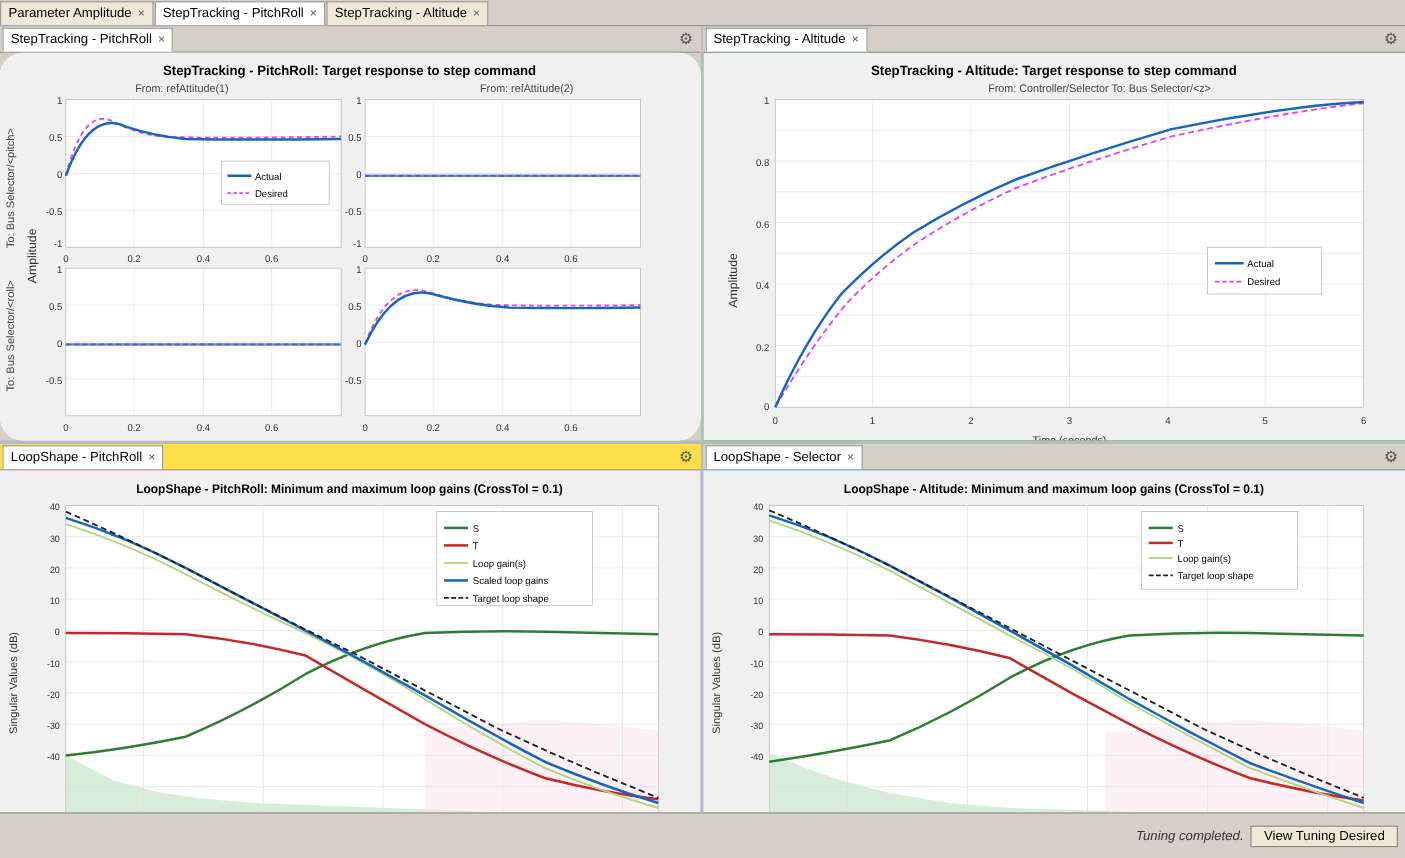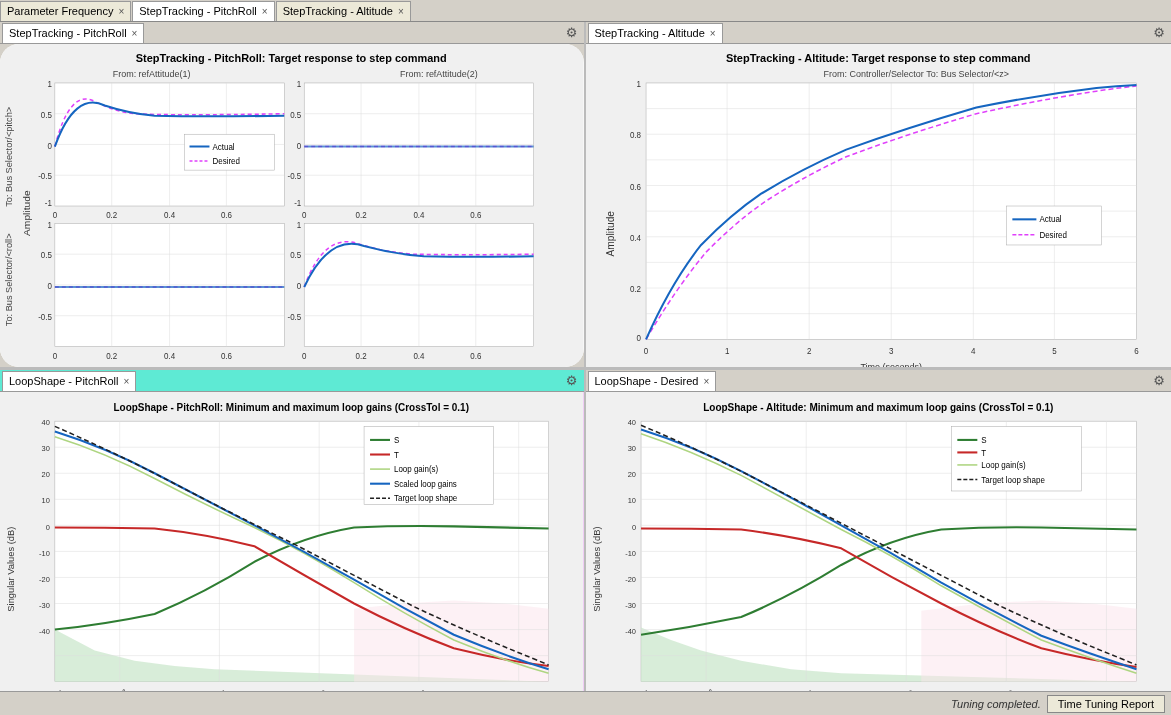--- a/index.html
+++ b/index.html
@@ -36,21 +36,21 @@
       display: flex;
       flex-direction: column;
       height: calc(715px - 22px);
     }
   </style>
 </head>
 <body>
 
 <div style="display:flex;align-items:center;background:#d4d0c8;height:22px;border-bottom:1px solid #888;">
   <div class="tab" style="background:#ece9d8;font-size:11px;display:flex;align-items:center;padding:0 6px;height:20px;border:1px solid #999;border-bottom:none;margin-right:1px;cursor:pointer;">
-    <span>Parameter Frequency</span>
+    <span>Parameter Amplitude</span>
     <span style="margin-left:5px;font-size:10px;color:#555;">×</span>
   </div>
   <div class="tab" style="background:#ffffff;font-size:11px;display:flex;align-items:center;padding:0 6px;height:20px;border:1px solid #999;border-bottom:none;margin-right:1px;cursor:pointer;">
     <span>StepTracking - PitchRoll</span>
     <span style="margin-left:5px;font-size:10px;color:#555;">×</span>
   </div>
   <div class="tab" style="background:#ece9d8;font-size:11px;display:flex;align-items:center;padding:0 6px;height:20px;border:1px solid #999;border-bottom:none;margin-right:1px;cursor:pointer;">
     <span>StepTracking - Altitude</span>
     <span style="margin-left:5px;font-size:10px;color:#555;">×</span>
   </div>
@@ -261,21 +261,21 @@
           </g>
         </svg>
       </div>
     </div>
 
   </div>
 
   <div style="display:grid;grid-template-columns:1fr 1fr;flex:1;min-height:0;">
 
     <div style="display:flex;flex-direction:column;border-right:2px solid #bbb;min-height:0;">
-      <div style="display:flex;align-items:center;background:#5eead4;height:22px;border-bottom:1px solid #999;flex-shrink:0;">
+      <div style="display:flex;align-items:center;background:#fde047;height:22px;border-bottom:1px solid #999;flex-shrink:0;">
         <div class="tab" style="background:#ffffff;font-size:11px;display:flex;align-items:center;padding:0 6px;height:20px;border:1px solid #999;border-bottom:none;margin-left:2px;cursor:pointer;">
           <span>LoopShape - PitchRoll</span>
           <span style="margin-left:5px;font-size:10px;color:#555;">×</span>
         </div>
         <span style="margin-left:auto;margin-right:6px;font-size:13px;color:#555;cursor:pointer;">⚙</span>
       </div>
       <div style="flex:1;min-height:0;background:#f0abfc;overflow:hidden;">
         <svg viewBox="0 0 585 310" preserveAspectRatio="none">
           <rect width="585" height="310" fill="#f0f0f0"></rect>
 
@@ -346,21 +346,21 @@
             <line x1="316" y1="74" x2="336" y2="74" stroke="#212121" stroke-width="1.5" stroke-dasharray="4,2"></line>
             <text x="340" y="77" font-size="8" font-family="Arial" fill="#000">Target loop shape</text>
           </g>
         </svg>
       </div>
     </div>
 
     <div style="display:flex;flex-direction:column;min-height:0;">
       <div style="display:flex;align-items:center;background:#d4d0c8;height:22px;border-bottom:1px solid #999;flex-shrink:0;">
         <div class="tab" style="background:#ffffff;font-size:11px;display:flex;align-items:center;padding:0 6px;height:20px;border:1px solid #999;border-bottom:none;margin-left:2px;cursor:pointer;">
-          <span>LoopShape - Desired</span>
+          <span>LoopShape - Selector</span>
           <span style="margin-left:5px;font-size:10px;color:#555;">×</span>
         </div>
         <span style="margin-left:auto;margin-right:6px;font-size:13px;color:#555;cursor:pointer;">⚙</span>
       </div>
       <div style="flex:1;min-height:0;background:#7dd3fc;overflow:hidden;">
         <svg viewBox="0 0 585 310" preserveAspectRatio="none">
           <rect width="585" height="310" fill="#f0f0f0"></rect>
 
           <text x="292" y="18" text-anchor="middle" font-size="10" font-family="Arial" font-weight="bold" fill="#000">LoopShape - Altitude: Minimum and maximum loop gains (CrossTol = 0.1)</text>
 
@@ -428,16 +428,16 @@
             <text x="340" y="59" font-size="8" font-family="Arial" fill="#000">Target loop shape</text>
           </g>
         </svg>
       </div>
     </div>
 
   </div>
 
 </div>
 
-<div style="position:fixed;bottom:0;left:0;width:1171px;height:24px;background:#d4d0c8;border-top:1px solid #999;display:flex;align-items:center;justify-content:flex-end;padding:0 6px;">
+<div style="position:fixed;bottom:0;left:0;width:1171px;height:38px;background:#d4d0c8;border-top:1px solid #999;display:flex;align-items:center;justify-content:flex-end;padding:0 6px;">
   <span style="font-size:11px;font-style:italic;color:#333;margin-right:6px;">Tuning completed.</span>
-  <button style="padding:1px 10px;font-size:11px;background:#ece9d8;border:1px solid #888;cursor:pointer;height:18px;">Time Tuning Report</button>
+  <button style="padding:1px 10px;font-size:11px;background:#ece9d8;border:1px solid #888;cursor:pointer;height:18px;">View Tuning Desired</button>
 </div>
 
 </body></html>

